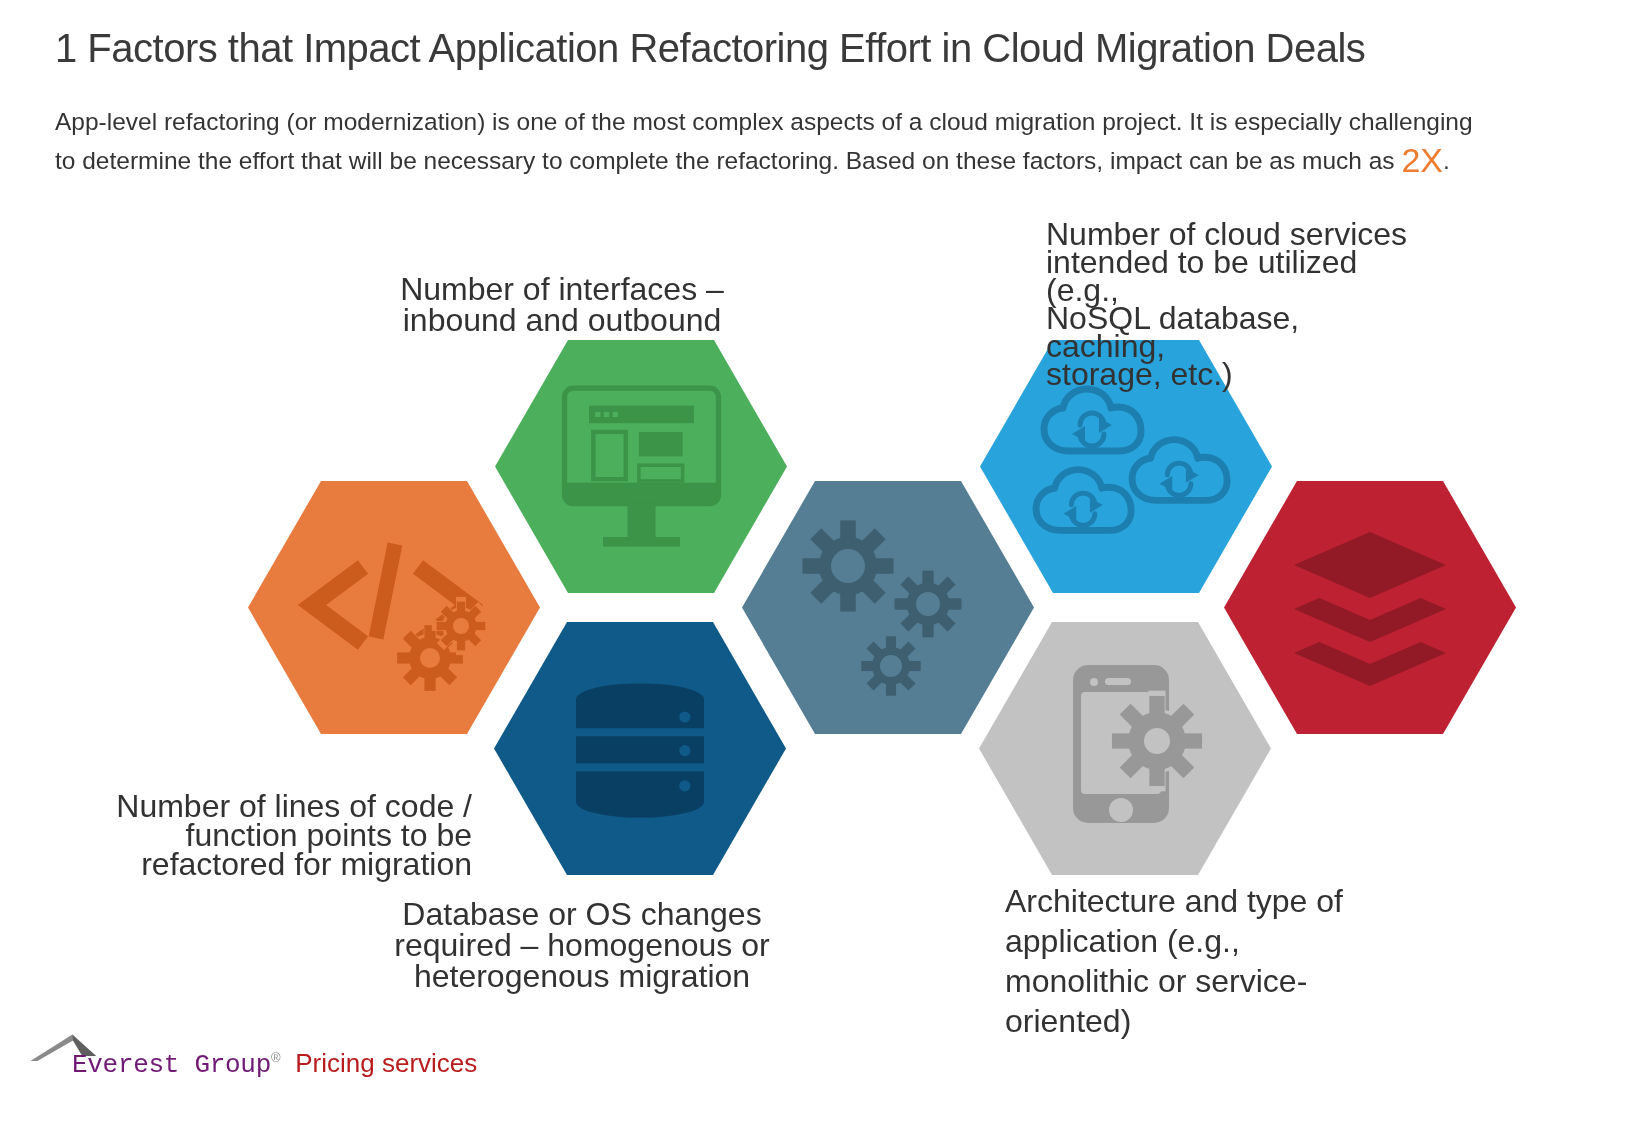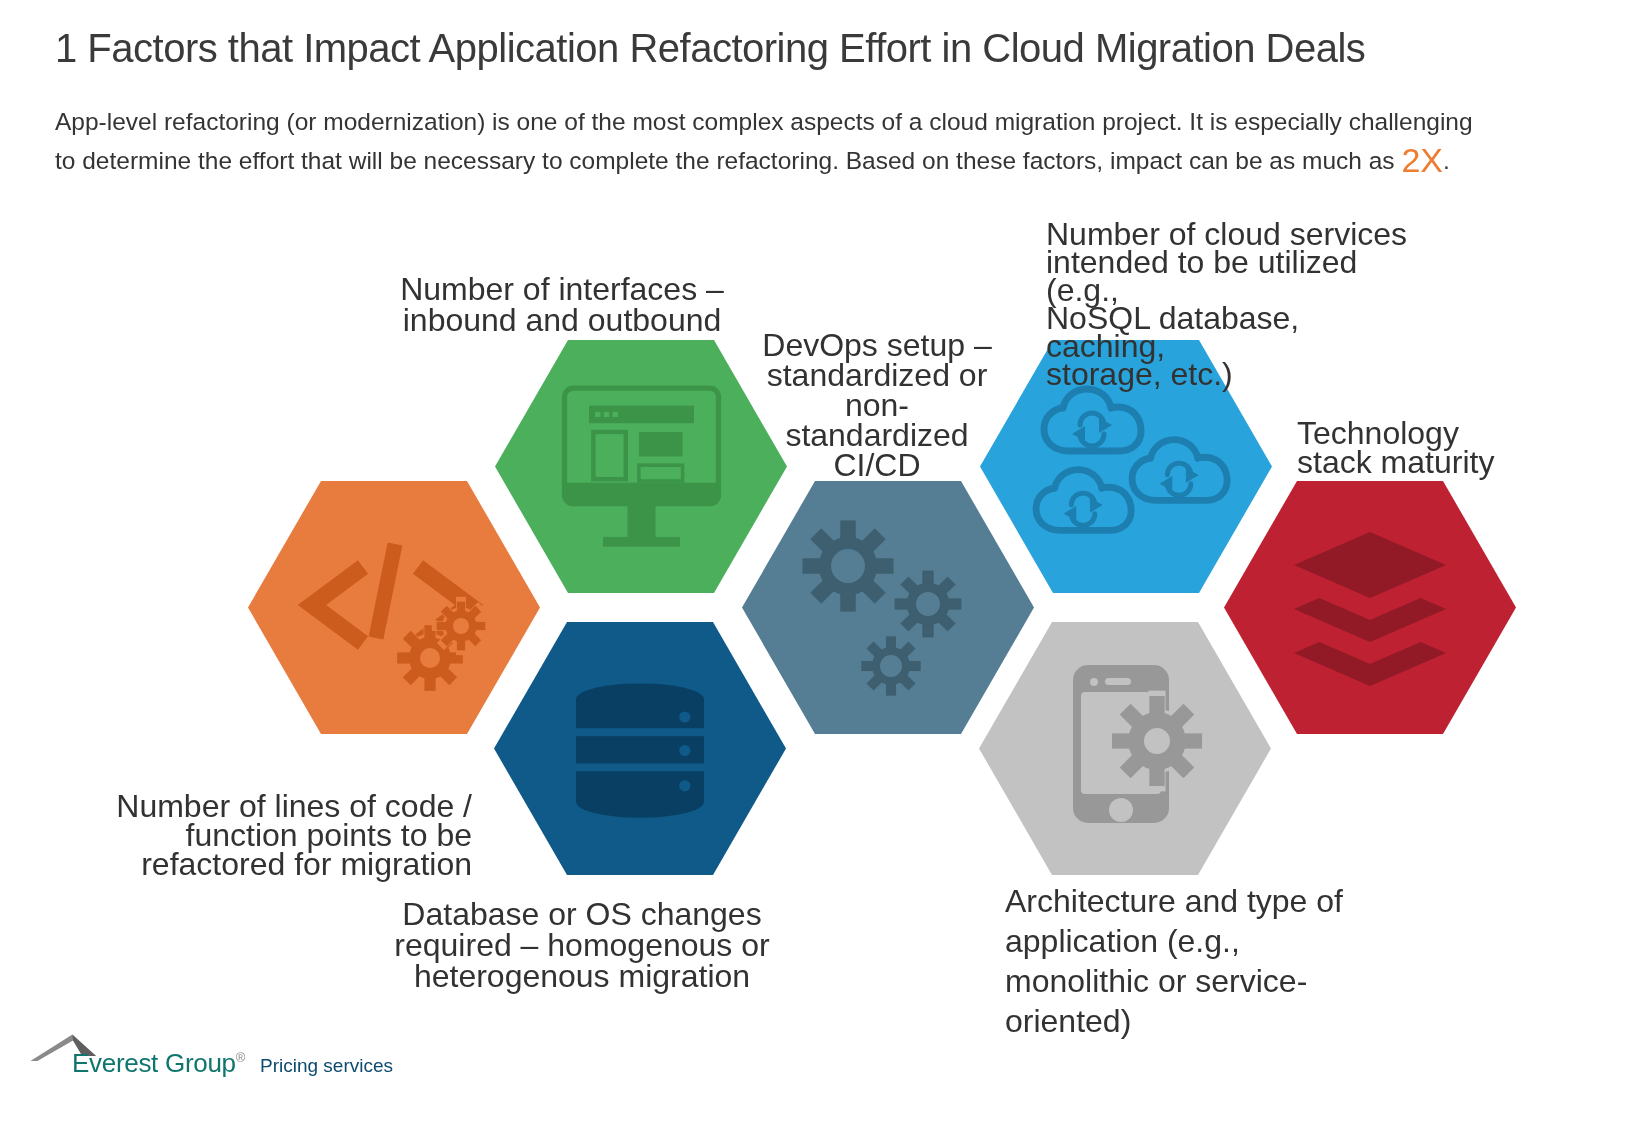--- a/index.html
+++ b/index.html
@@ -28,21 +28,21 @@
   .i-monitor{width:175px;height:171px;}
   .i-db{width:160px;height:160px;}
   .i-gears{width:220px;height:220px;}
   .i-clouds{width:220px;height:200px;}
   .i-phone{width:220px;height:220px;}
   .i-layers{width:200px;height:200px;}
   .logo-mountain{position:absolute;left:28px;top:1033px;width:72px;height:28px;}
   .logo-row{position:absolute;left:72px;top:1048px;display:flex;align-items:baseline;}
   .logo-brand{font-size:26px;color:#1C72A8;letter-spacing:-0.3px;}
   .logo-reg{font-size:13px;color:#8a8a8a;vertical-align:10px;}
-  .logo-tagline{font-size:19px;color:#0c4a6e;margin-left:15px;}
+  .logo-tagline{font-size:26px;color:#b91c1c;margin-left:15px;}
 </style>
 </head>
 <body>
 
 <div id="canvas">
 
   <svg width="0" height="0" style="position:absolute" aria-hidden="true">
     <defs>
       <g id="g-gear">
         <rect x="-9" y="-53" width="18" height="26"></rect>
@@ -182,38 +182,31 @@
   </div>
 
   <div class="hexlabel lbl-right" style="left:112px;top:744px;width:360px;line-height:29px">Number of lines of code /
 function points to be
 refactored for migration</div>
   <div class="hexlabel lbl-center" style="left:362px;top:266px;width:400px;line-height:31px">Number of interfaces –
 inbound and outbound</div>
   <div class="hexlabel lbl-center" style="left:382px;top:891px;width:400px;line-height:31px">Database or OS changes
 required – homogenous or
 heterogenous migration</div>
-  <div class="hexlabel lbl-center" style="left:727px;top:322px;width:300px;line-height:30px">DevOps setup –
-standardized or
-non-
-standardized
-CI/CD</div>
   <div class="hexlabel" style="left:1046px;top:220px;width:380px;line-height:28px">Number of cloud services
 intended to be utilized (e.g.,
 NoSQL database, caching,
 storage, etc.)</div>
   <div class="hexlabel" style="left:1005px;top:881px;width:340px;line-height:40px">Architecture and type of
 application (e.g.,
 monolithic or service-
 oriented)</div>
-  <div class="hexlabel" style="left:1297px;top:419px;width:240px;line-height:29px">Technology
-stack maturity</div>
 
   <svg class="logo-mountain" viewBox="0 0 100 40">
     <polygon points="2,40 62,2 66,9 12,40" fill="#8a8a8a"></polygon>
     <polygon points="62,2 96,33 76,33 63,11" fill="#5f5f5f"></polygon>
   </svg>
   <div class="logo-row">
-    <span class="logo-brand"><span style="color: #0f766e;">Everest Group</span><sup class="logo-reg">®</sup></span>
+    <span class="logo-brand"><span style="color: #701a75; font-family: Liberation Mono, monospace;">Everest Group</span><sup class="logo-reg">®</sup></span>
     <span class="logo-tagline">Pricing services</span>
   </div>
 
 </div>
 
 </body></html>

